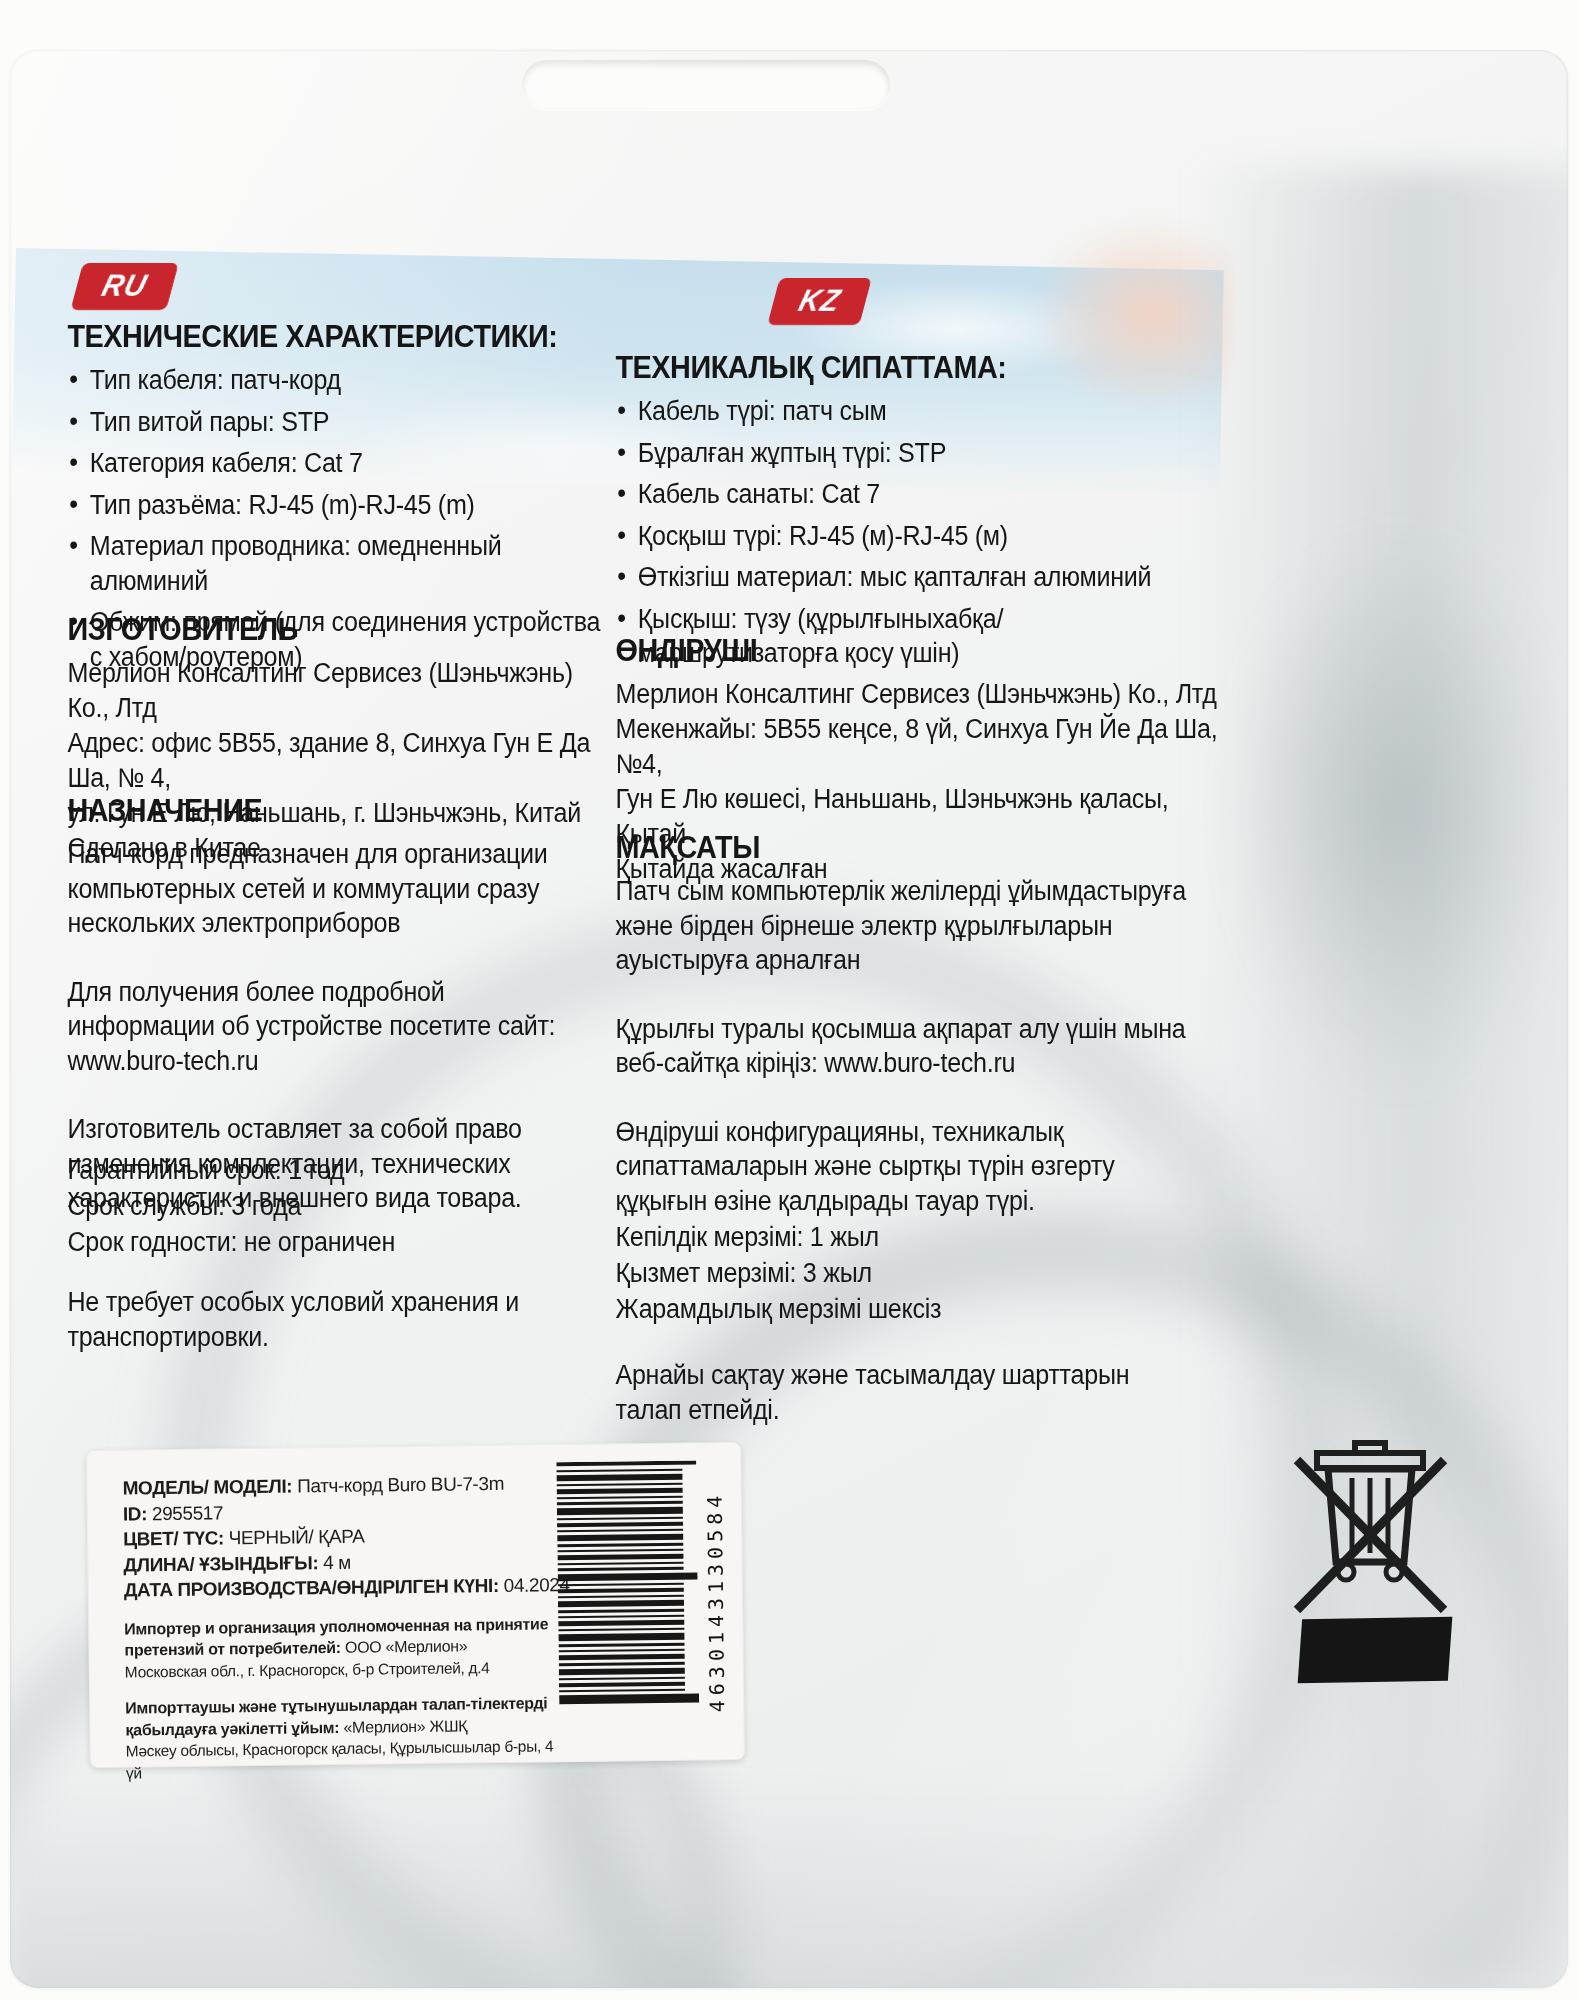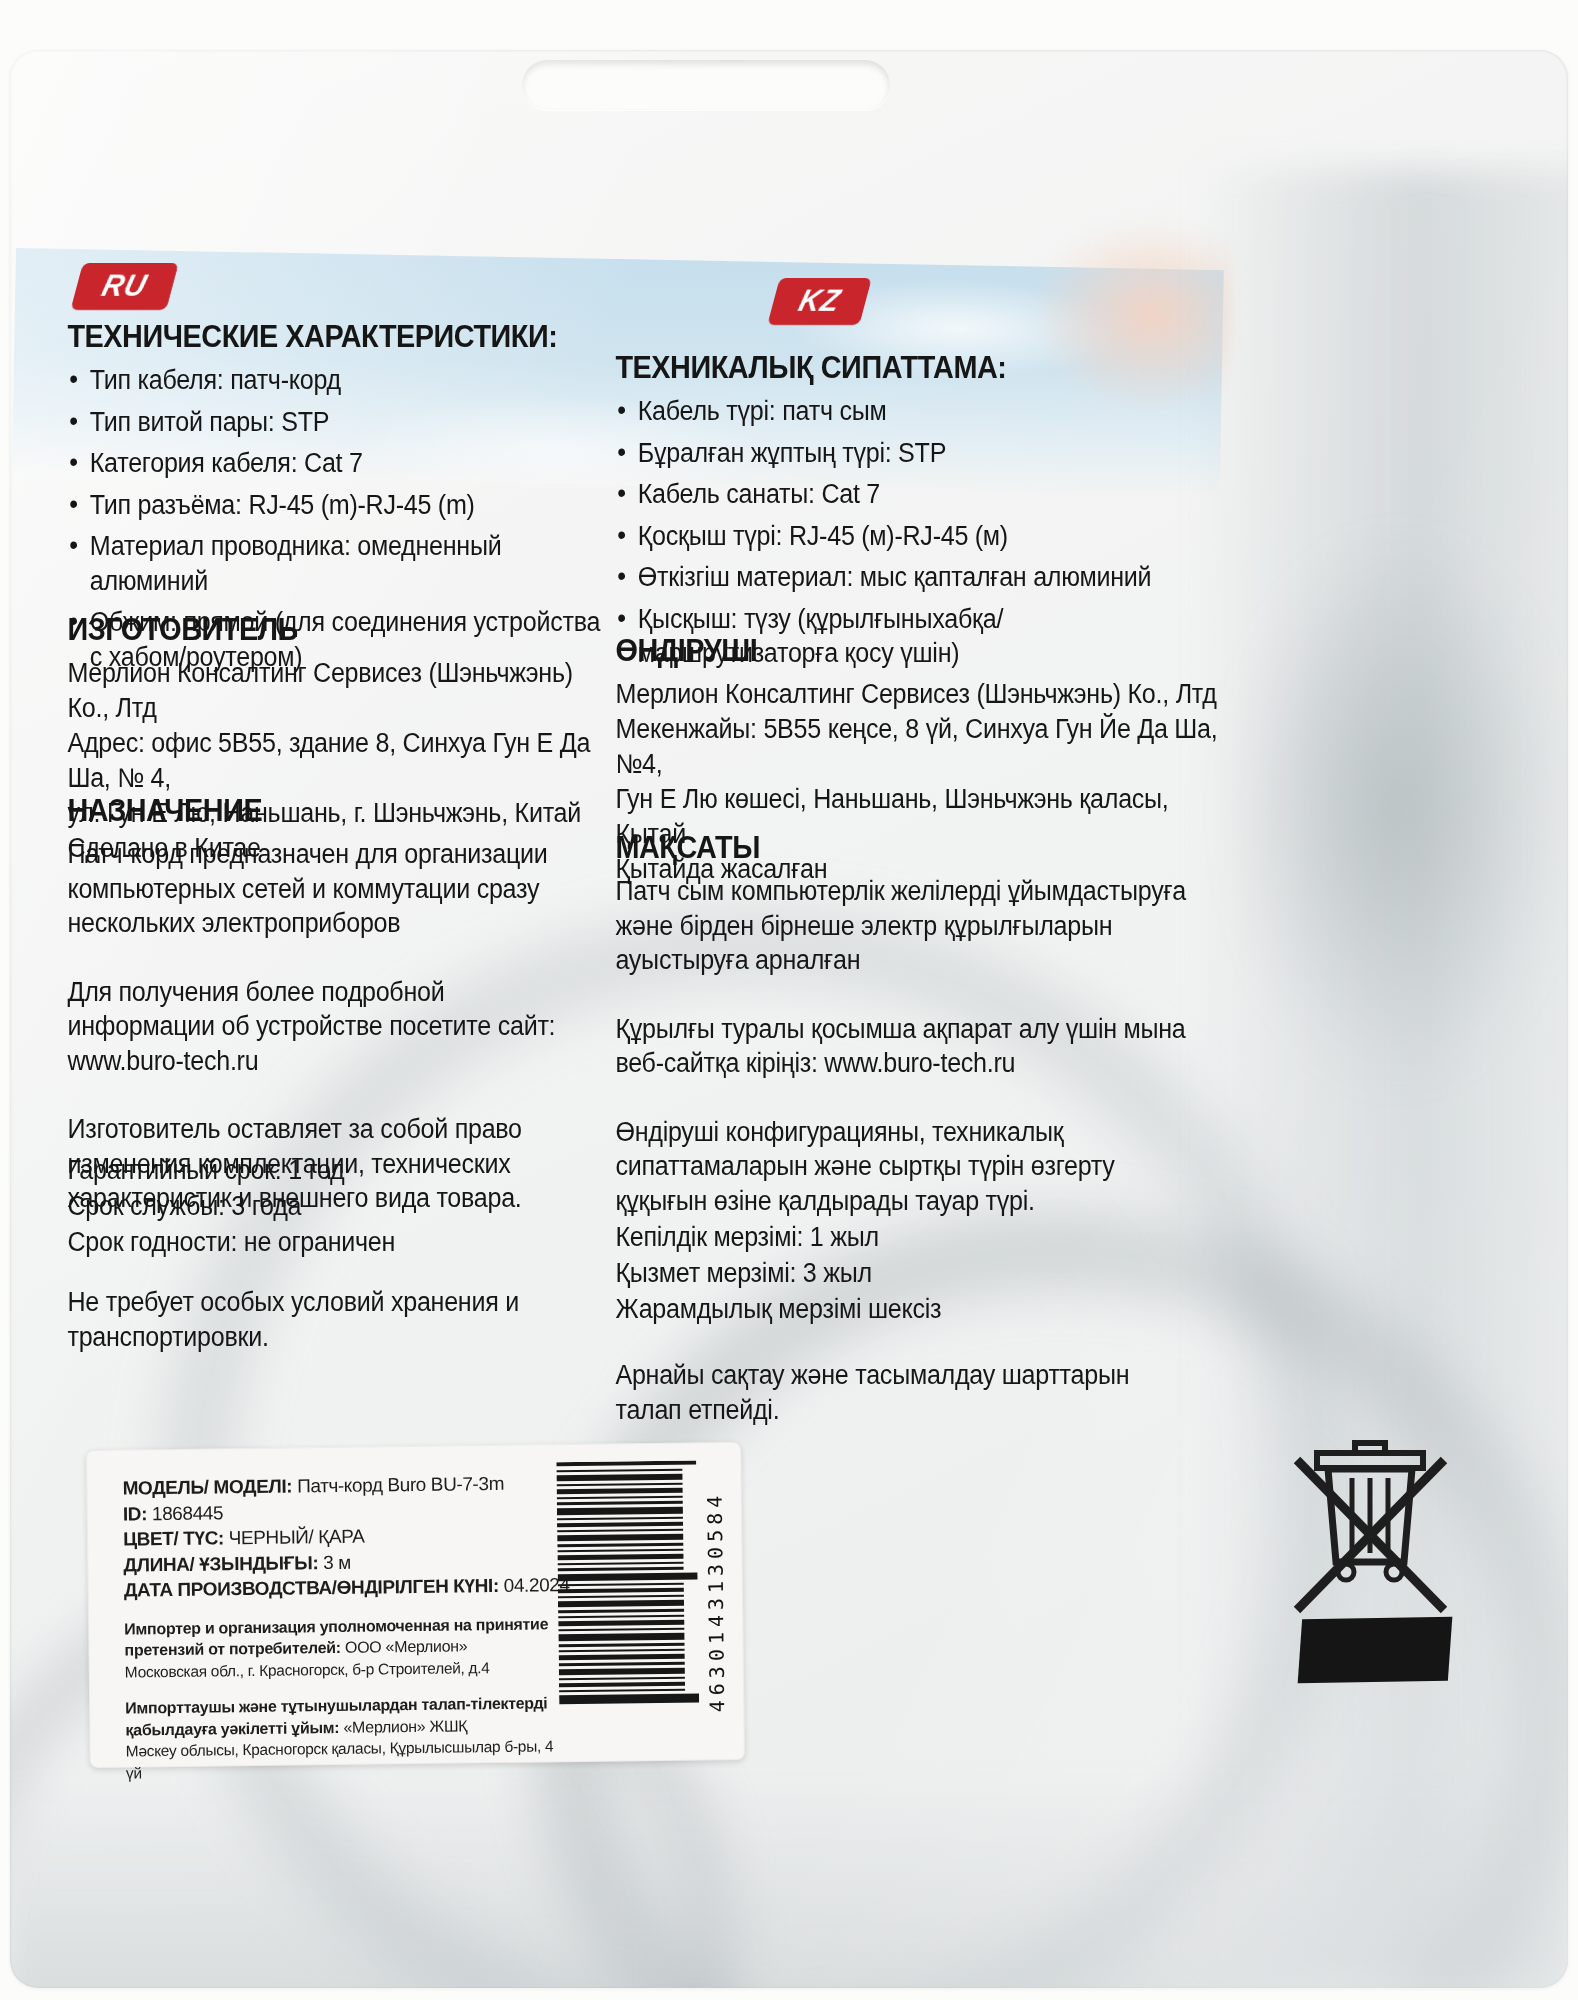--- a/index.html
+++ b/index.html
@@ -217,29 +217,29 @@
     </div>
 
     <div class="label">
       <div class="label-text">
         <div class="label-row">
           <span class="lab">МОДЕЛЬ/ МОДЕЛІ:</span>
           <span>Патч-корд Buro BU-7-3m</span>
         </div>
         <div class="label-row">
           <span class="lab">ID:</span>
-          <span>1868445</span>
+          <span>2955517</span>
         </div>
         <div class="label-row">
           <span class="lab">ЦВЕТ/ ТҮС:</span>
           <span>ЧЕРНЫЙ/ ҚАРА</span>
         </div>
         <div class="label-row">
           <span class="lab">ДЛИНА/ ҰЗЫНДЫҒЫ:</span>
-          <span>3 м</span>
+          <span>4 м</span>
         </div>
         <div class="label-row">
           <span class="lab">ДАТА ПРОИЗВОДСТВА/ӨНДІРІЛГЕН КҮНІ:</span>
           <span>04.2024</span>
         </div>
 
         <div class="importer">
           <span class="bold">Импортер и организация уполномоченная на принятие претензий от потребителей:</span>
           <span>ООО «Мерлион»</span>
           <div class="addr">Московская обл., г. Красногорск, б-р Строителей, д.4</div>

